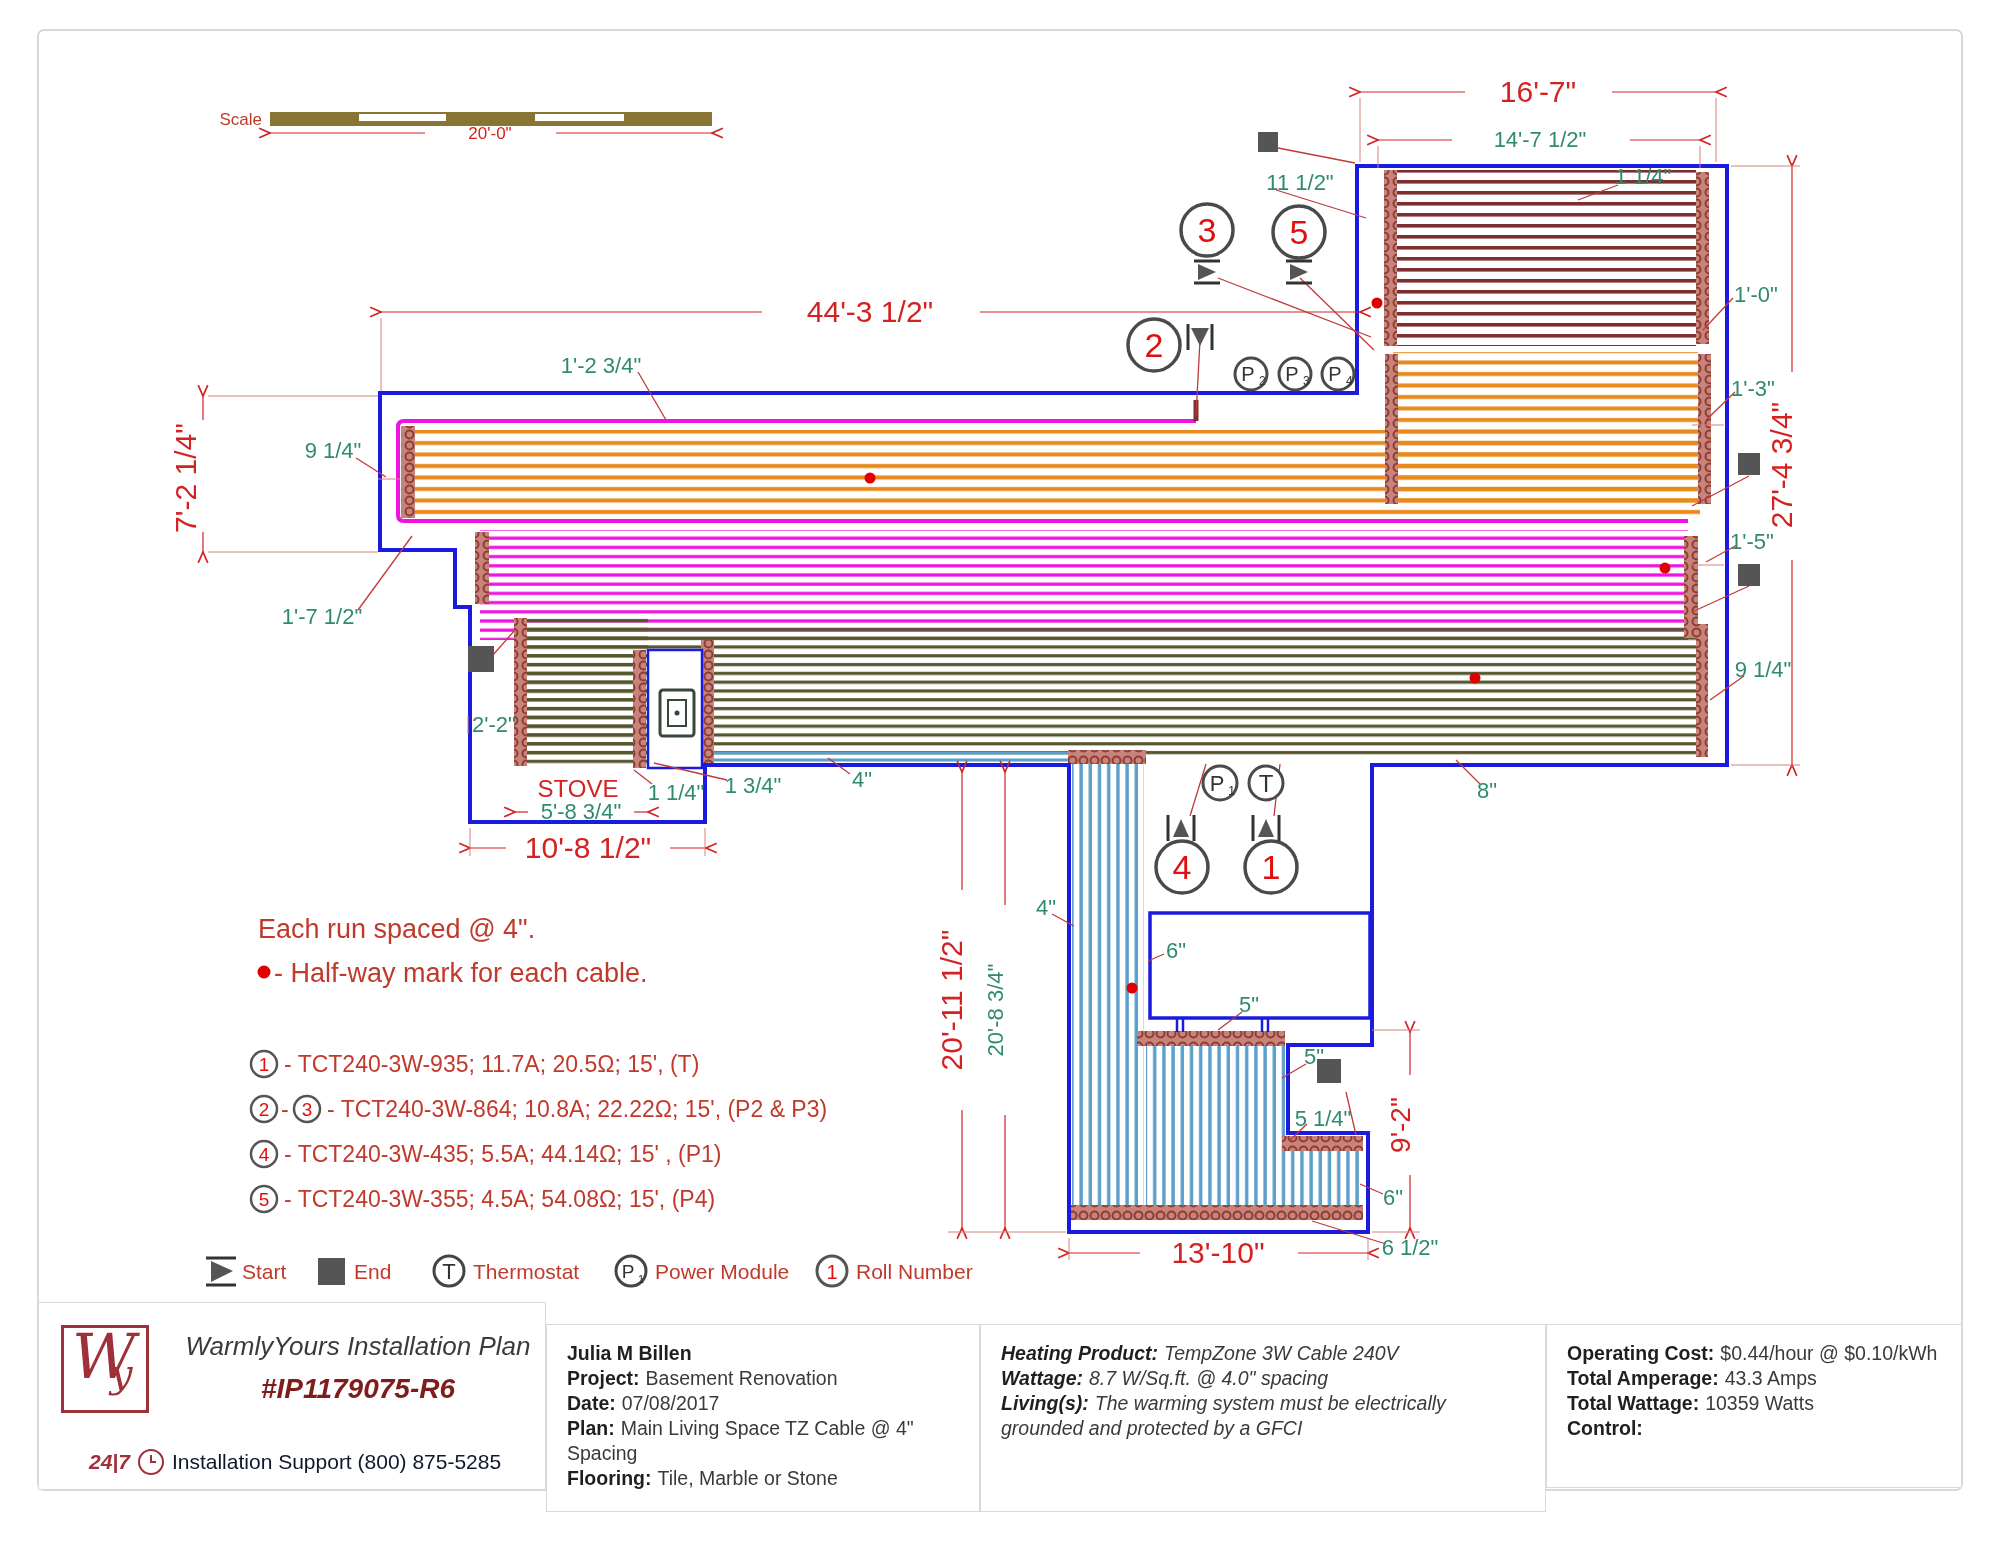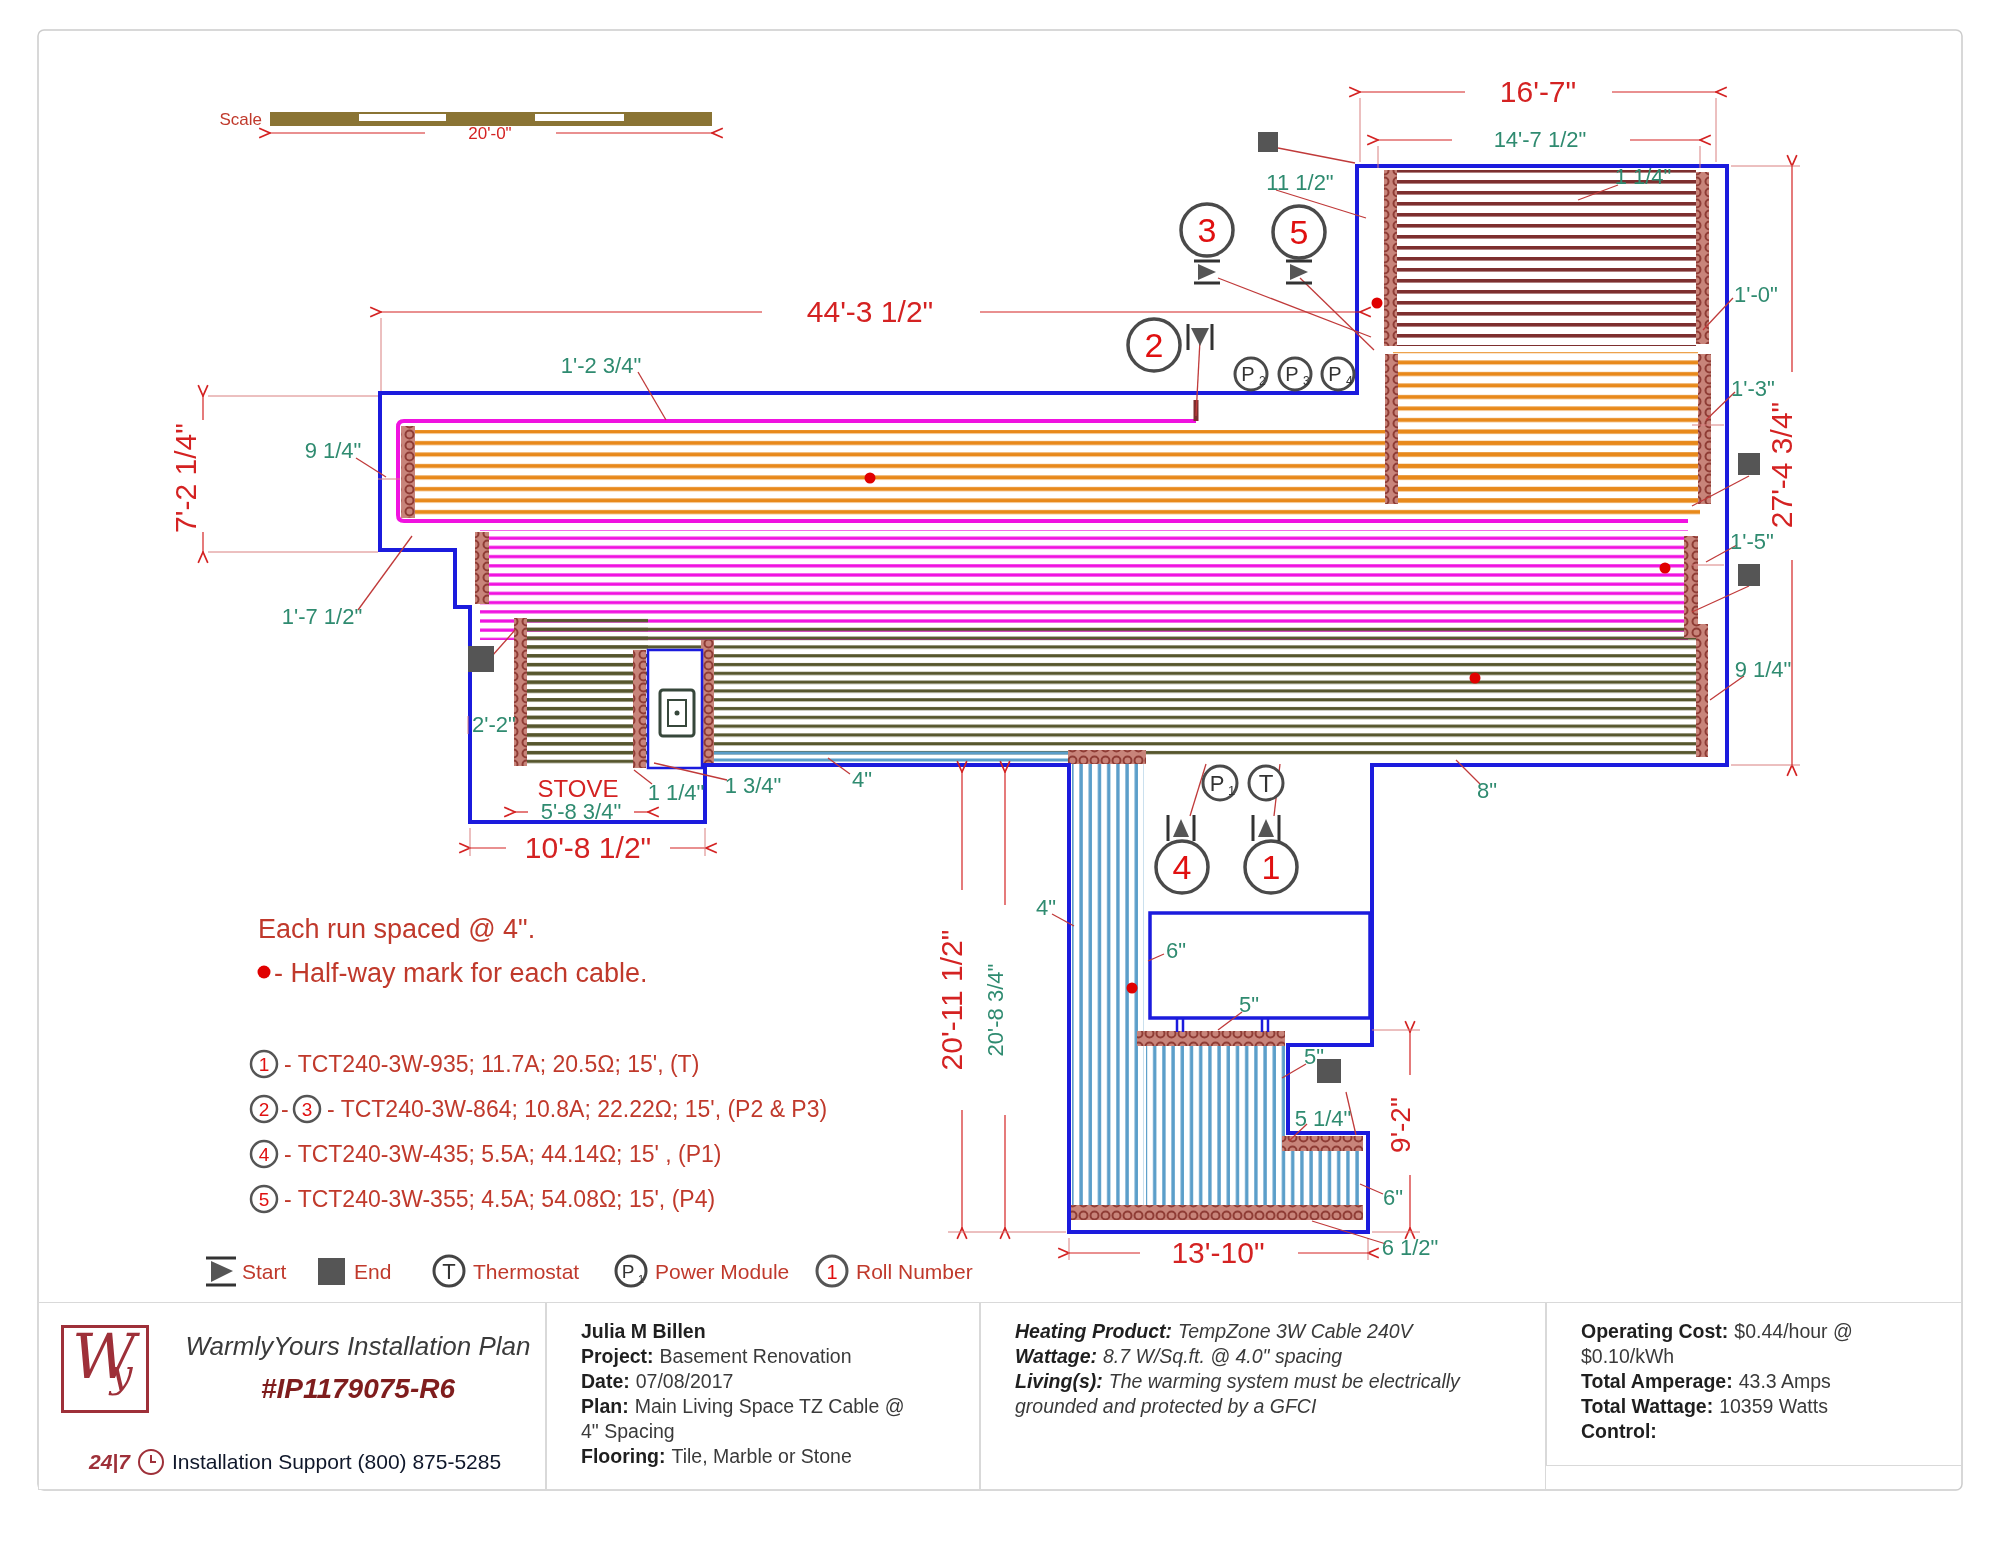--- a/index.html
+++ b/index.html
@@ -15,21 +15,21 @@
   .brand-no{font-weight:bold;font-size:28px;color:#7f1d1d;margin-top:11px;}
   .logo{position:absolute;left:22px;top:22px;width:82px;height:82px;border:3px solid #9e3039;color:#9e3039;}
   .logo .W{position:absolute;left:8px;top:-8px;font-family:"DejaVu Serif",serif;font-style:italic;font-size:62px;}
   .logo .y{position:absolute;left:46px;top:22px;font-family:"DejaVu Serif",serif;font-style:italic;font-size:40px;}
   .support-row{position:absolute;left:50px;top:146px;display:flex;align-items:center;gap:8px;}
   .badge247{font-weight:bold;font-style:italic;font-size:21px;color:#9e3039;}
   .clock{position:relative;width:22px;height:22px;border:2px solid #9e3039;border-radius:50%;}
   .clock::before{content:"";position:absolute;left:10px;top:4px;width:2px;height:7px;background:#9e3039;}
   .clock::after{content:"";position:absolute;left:10px;top:10px;width:6px;height:2px;background:#9e3039;}
   .support-text{font-size:21px;color:#0f172a;}
-  .pad{padding:16px 34px;}
+  .pad{padding:16px 20px;margin-top:22px;}
 </style>
 </head>
 <body>
 
 <div class="page">
 
 <svg class="plan-svg" width="2000" height="1545" viewBox="0 0 2000 1545">
   <defs>
     <marker id="arw" viewBox="-1 -5 12 10" markerWidth="12" markerHeight="10" refX="0" refY="0" orient="auto-start-reverse">
       <path d="M9,-4 L0,0 L9,4" fill="none" stroke="#d42222" stroke-width="1.4"></path>

